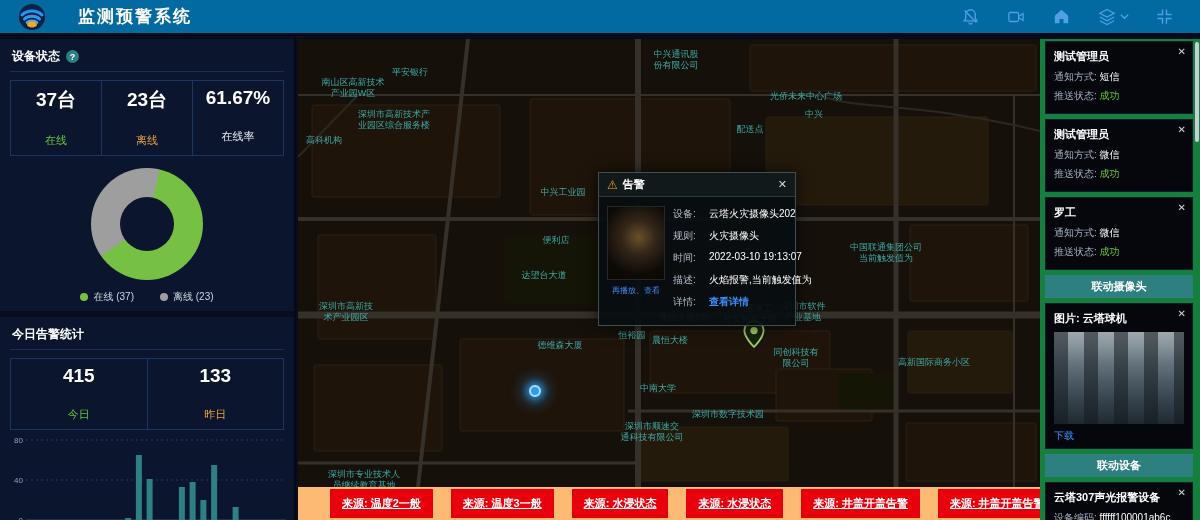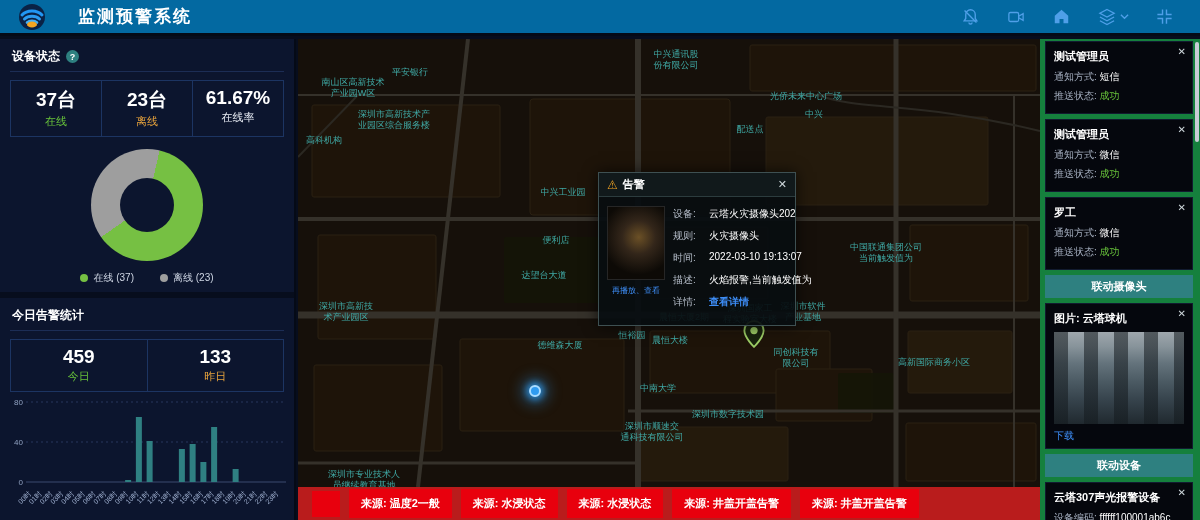--- a/index.html
+++ b/index.html
@@ -23,21 +23,21 @@
   .hdiv { height:6px; background:#070d1d; margin-top:6px; }
   .section-title { display:flex; align-items:center; gap:6px; font-size:12px; font-weight:bold;
                    padding:8px 2px 6px; border-bottom:1px solid #1c2d55; }
   .help-badge { width:13px; height:13px; border-radius:50%; background:#2e8080; color:#fff;
                 font-size:9px; display:flex; align-items:center; justify-content:center; cursor:pointer; }
   .help-badge::after { content:"?"; }
   .stat-grid { display:flex; border:1px solid #1c3462; margin-top:8px; }
   .stat-cell { flex:1; text-align:center; padding:6px 0 7px; border-right:1px solid #1c3462; }
   .stat-cell:last-child { border-right:none; }
   .stat-value { font-size:19px; font-weight:bold; color:#fff; }
-  .stat-label { font-size:11px; margin-top:1px;text-align:center; }
+  .stat-label { font-size:11px; margin-top:20px;text-align:center; }
   .c-green { color:#67c23a; } .c-orange { color:#e6a23c; } .c-white { color:#e8ecf4; }
   .donut { width:112px; height:112px; border-radius:50%; margin:12px auto 10px; position:relative; }
   .donut::after { content:""; position:absolute; inset:29px; border-radius:50%; background:#0c152e; }
   .legend-row { display:flex; justify-content:center; gap:26px; font-size:10px; color:#cfd6e4; }
   .legend-item { display:flex; align-items:center; gap:5px; }
   .dot { width:8px; height:8px; border-radius:50%; display:inline-block; }
   .dot-green { background:#76c043; } .dot-gray { background:#9e9e9e; }
   .barchart { display:block; margin-top:2px; }
   .progress-red { height:7px; border-radius:4px; background:#e8000d; margin:2px 0 5px; }
 
@@ -85,22 +85,22 @@
                  padding:4px 0; margin:3px 0 5px; cursor:pointer; }
   .cam-photo { width:100%; height:92px; margin-top:2px;
                background:
                  repeating-linear-gradient(90deg, rgba(20,26,30,.55) 0 14px, rgba(20,26,30,0) 14px 30px),
                  linear-gradient(180deg,#9fa7ad 0%,#87939a 16%,#64737c 34%,#4b5a63 54%,#36434c 74%,#20292f 100%); }
   .download-link { display:inline-block; color:#3e8ef7; font-size:10px; margin-top:5px; cursor:pointer; }
   .right-scrollbar { position:absolute; right:1px; top:3px; width:4px; height:100px;
                      background:#c8cdd6; border-radius:2px; cursor:pointer; }
 
   
-  .ticker { position:absolute; left:298px; bottom:0; width:742px; height:33px; background:#b91c1c;
-            display:flex; align-items:center; gap:9px; padding-left:14px; overflow:hidden; z-index:25; }
+  .ticker { position:absolute; left:298px; bottom:0; width:742px; height:33px; background:#fdba74;
+            display:flex; align-items:center; gap:18px; padding-left:14px; overflow:hidden; z-index:25;text-decoration:underline; }
   .ticker-item { background:#e8000d; color:#fff; font-size:11px; font-weight:bold;
                  padding:7px 12px; white-space:nowrap; cursor:pointer; }
   .ticker-item.stub { width:28px; height:26px; padding:0; }
 </style>
 </head>
 <body>
 
 <div class="app">
 
   <div class="topbar">
@@ -187,21 +187,21 @@
     </div>
 
     <div class="hdiv"></div>
 
     <div class="panel-section">
       <div class="section-title">
         <span>今日告警统计</span>
       </div>
       <div class="stat-grid">
         <div class="stat-cell">
-          <div class="stat-value">459</div>
+          <div class="stat-value">415</div>
           <div class="stat-label c-green">今日</div>
         </div>
         <div class="stat-cell">
           <div class="stat-value">133</div>
           <div class="stat-label c-orange">昨日</div>
         </div>
       </div>
       <svg class="barchart" width="276" height="126">
           <line x1="16" x2="276" y1="88" y2="88" stroke="#3a4a6e"></line>
           <text x="13" y="91" text-anchor="end" font-size="8" fill="#8fa0c0">0</text>
@@ -431,19 +431,20 @@
       </div>
 
     </div>
 
     <div class="right-scrollbar"></div>
   </div>
 
   <div class="ticker">
       <div class="ticker-item stub"></div>
       <div class="ticker-item">来源: 温度2一般</div>
+      <div class="ticker-item">来源: 温度3一般</div>
       <div class="ticker-item">来源: 水浸状态</div>
       <div class="ticker-item">来源: 水浸状态</div>
       <div class="ticker-item">来源: 井盖开盖告警</div>
       <div class="ticker-item">来源: 井盖开盖告警</div>
     </div>
 
 </div>
 
 </body></html>

